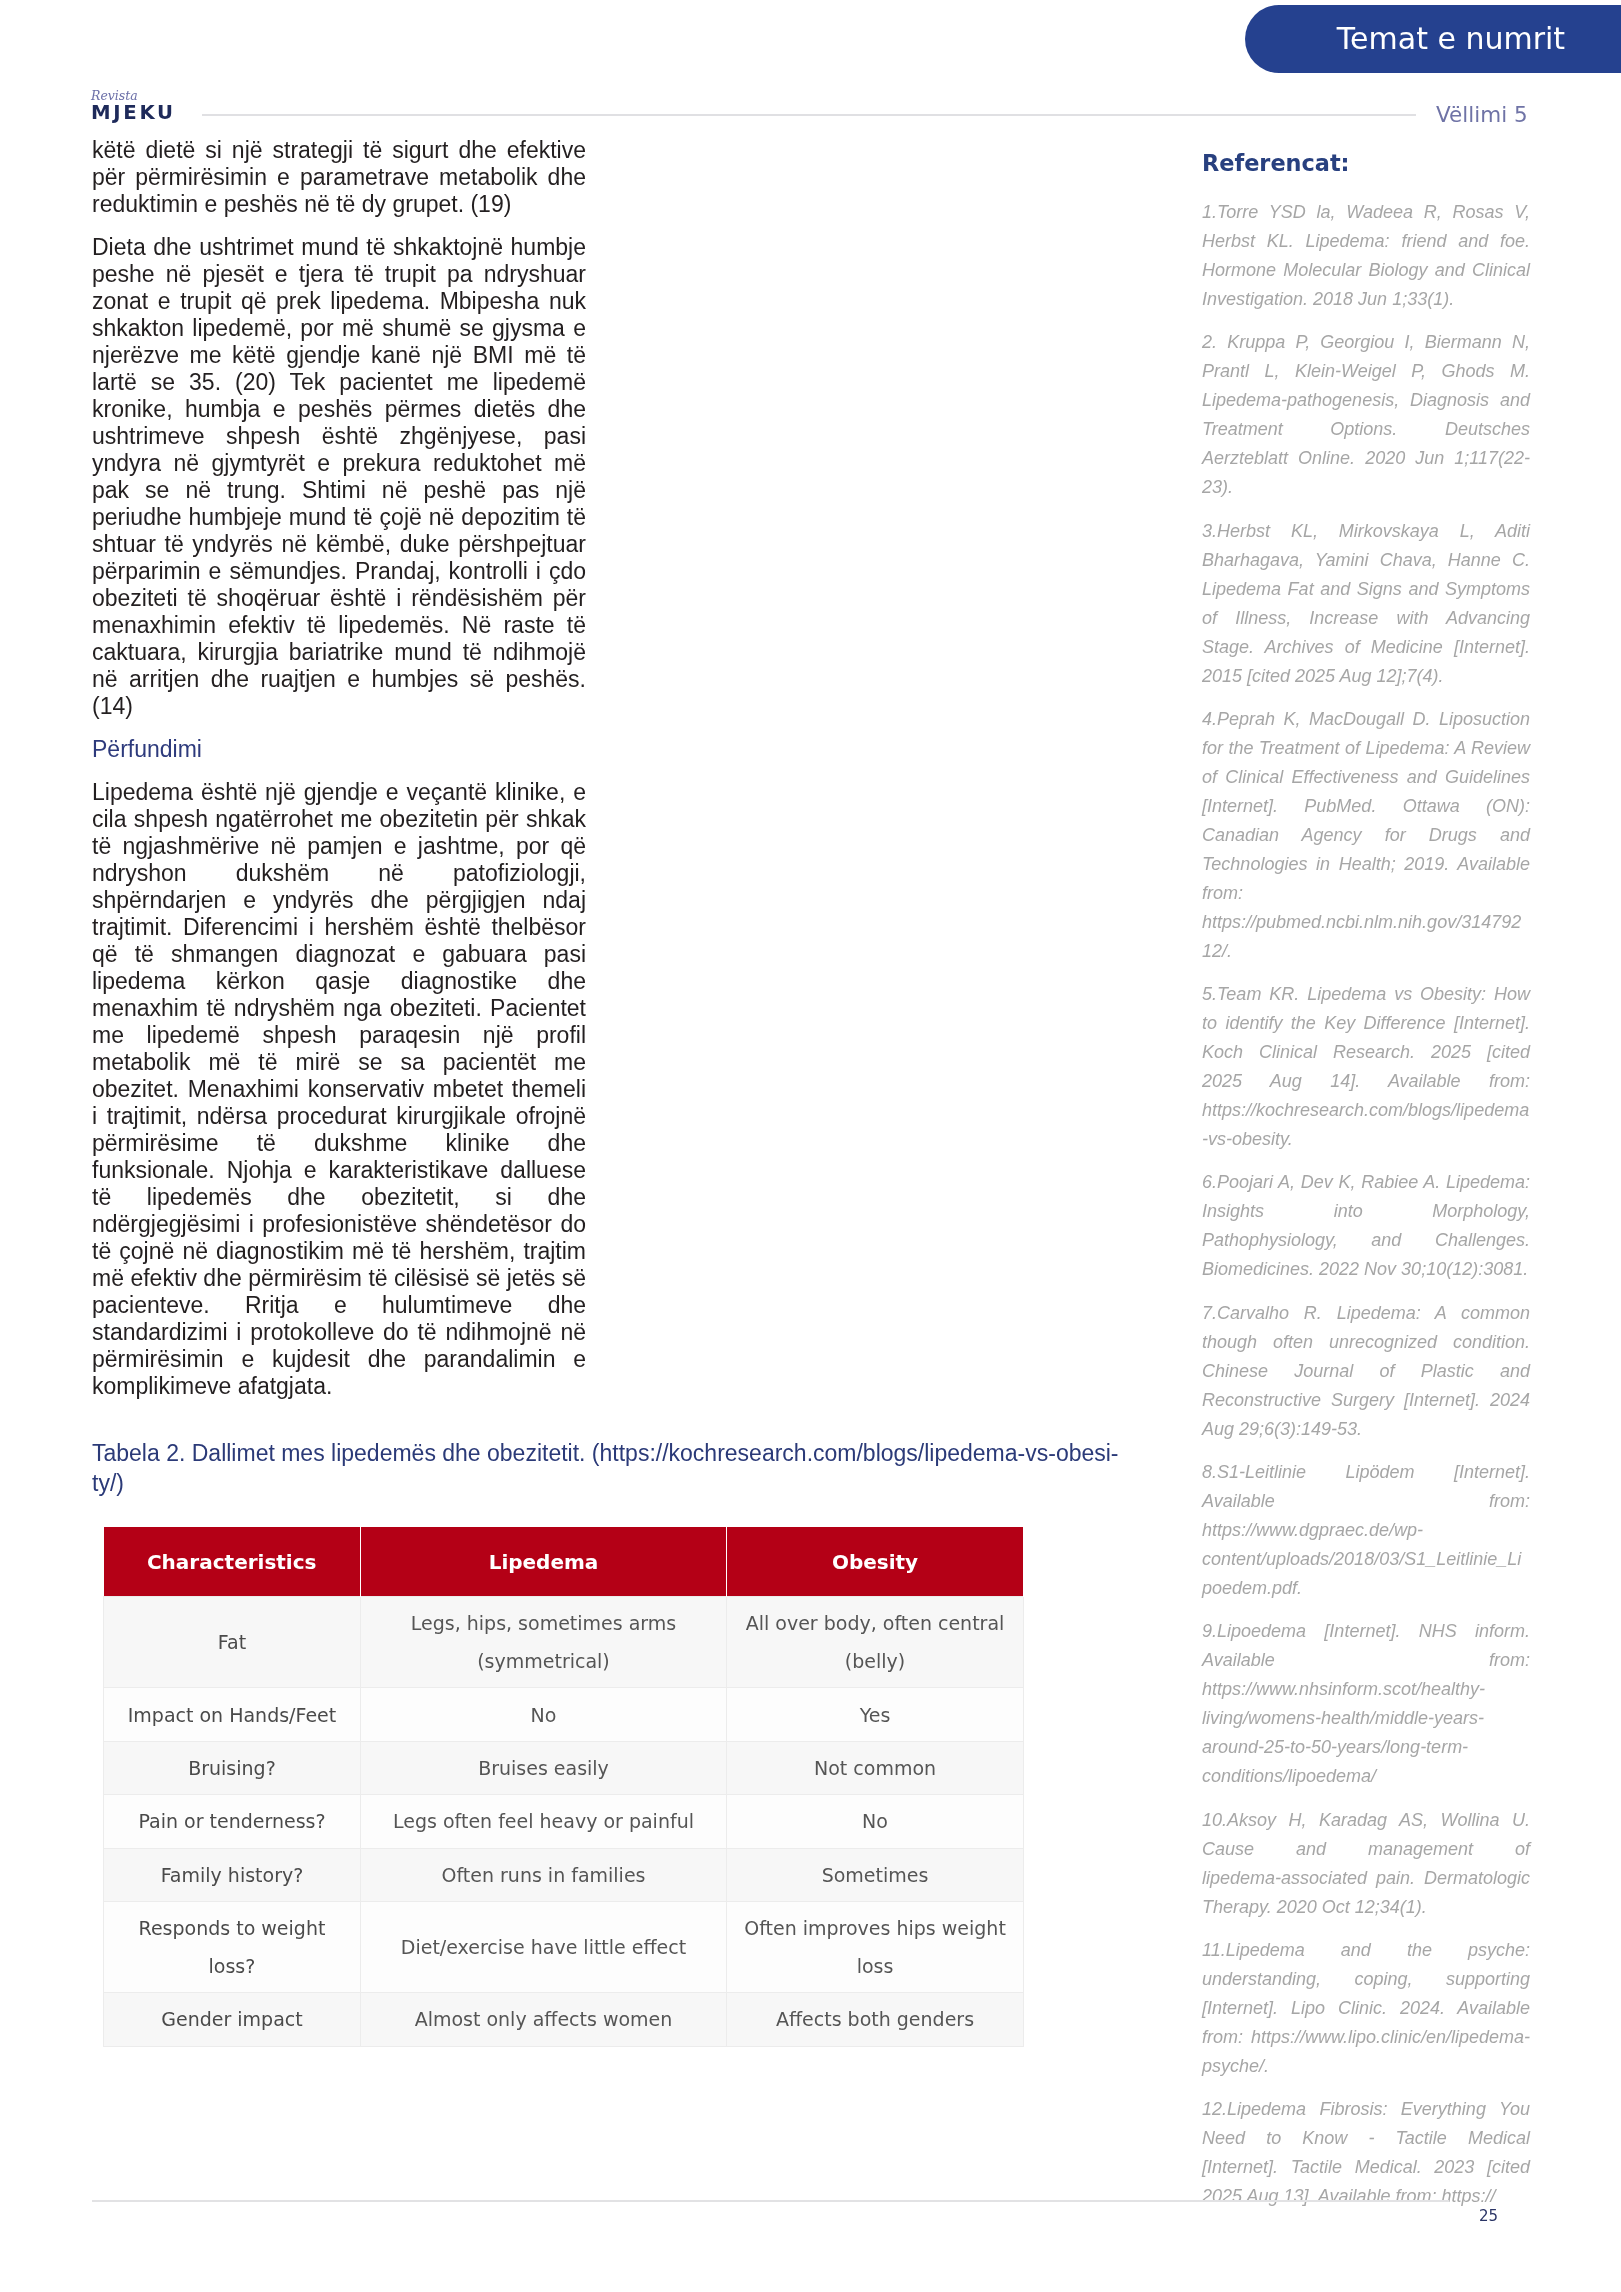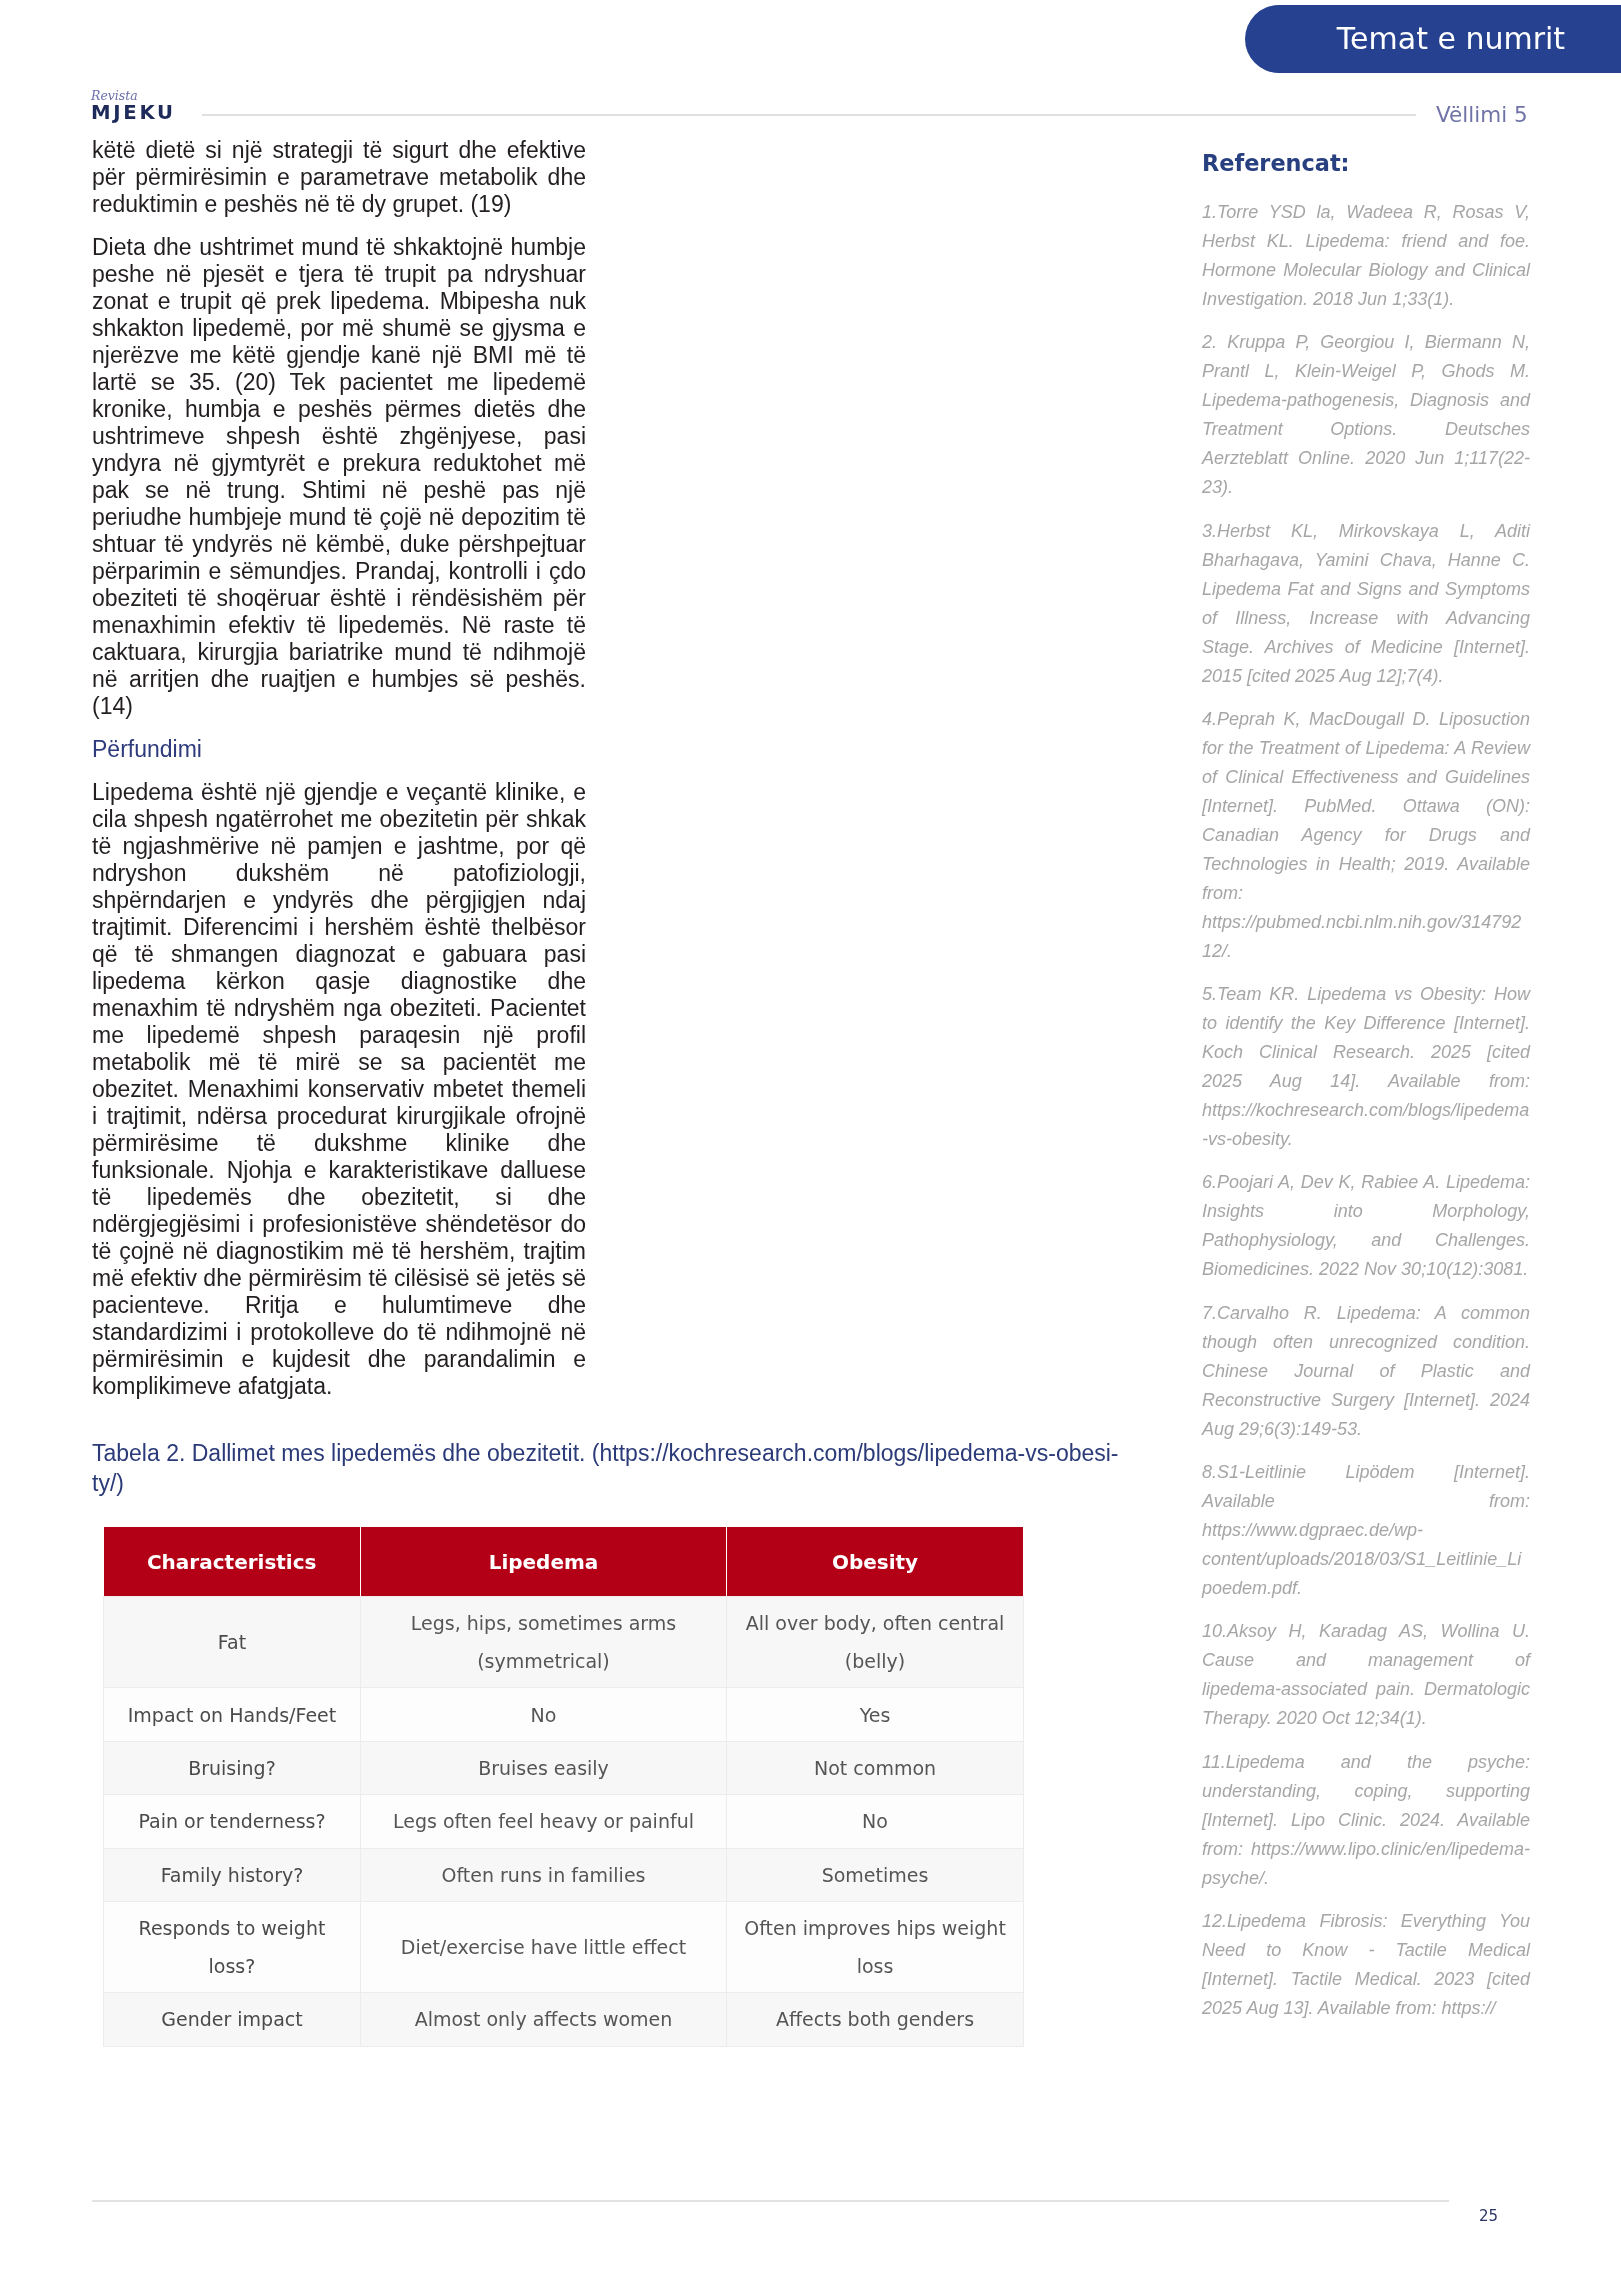--- a/index.html
+++ b/index.html
@@ -111,20 +111,21 @@
 <div class="refs">
   <h2>Referencat:</h2>
   <div class="ref">1.Torre YSD la, Wadeea R, Rosas V, Herbst KL. Lipedema: friend and foe. Hormone Molecular Biology and Clinical Investigation. 2018 Jun 1;33(1).</div>
   <div class="ref">2. Kruppa P, Georgiou I, Biermann N, Prantl L, Klein-Weigel P, Ghods M. Lipedema-pathogenesis, Diagnosis and Treatment Options. Deutsches Aerzteblatt Online. 2020 Jun 1;117(22-23).</div>
   <div class="ref">3.Herbst KL, Mirkovskaya L, Aditi Bharhagava, Yamini Chava, Hanne C. Lipedema Fat and Signs and Symptoms of Illness, Increase with Advancing Stage. Archives of Medicine [Internet]. 2015 [cited 2025 Aug 12];7(4).</div>
   <div class="ref">4.Peprah K, MacDougall D. Liposuction for the Treatment of Lipedema: A Review of Clinical Effectiveness and Guidelines [Internet]. PubMed. Ottawa (ON): Canadian Agency for Drugs and Technologies in Health; 2019. Available from: https://pubmed.ncbi.nlm.nih.gov/31479212/.</div>
   <div class="ref">5.Team KR. Lipedema vs Obesity: How to identify the Key Difference [Internet]. Koch Clinical Research. 2025 [cited 2025 Aug 14]. Available from: https://kochresearch.com/blogs/lipedema-vs-obesity.</div>
   <div class="ref">6.Poojari A, Dev K, Rabiee A. Lipedema: Insights into Morphology, Pathophysiology, and Challenges. Biomedicines. 2022 Nov 30;10(12):3081.</div>
   <div class="ref">7.Carvalho R. Lipedema: A common though often unrecognized condition. Chinese Journal of Plastic and Reconstructive Surgery [Internet]. 2024 Aug 29;6(3):149-53.</div>
   <div class="ref">8.S1-Leitlinie Lipödem [Internet]. Available from: https://www.dgpraec.de/wp-content/uploads/2018/03/S1_Leitlinie_Lipoedem.pdf.</div>
+  <div class="ref">9.Lipoedema [Internet]. NHS inform. Available from: https://www.nhsinform.scot/healthy-living/womens-health/middle-years-around-25-to-50-years/long-term-conditions/lipoedema/</div>
   <div class="ref">10.Aksoy H, Karadag AS, Wollina U. Cause and management of lipedema‑associated pain. Dermatologic Therapy. 2020 Oct 12;34(1).</div>
   <div class="ref">11.Lipedema and the psyche: understanding, coping, supporting [Internet]. Lipo Clinic. 2024. Available from: https://www.lipo.clinic/en/lipedema-psyche/.</div>
   <div class="ref">12.Lipedema Fibrosis: Everything You Need to Know - Tactile Medical [Internet]. Tactile Medical. 2023 [cited 2025 Aug 13]. Available from: https://</div>
 </div>
 
 <div class="footer-rule"></div>
 <div class="page-num">25</div>
 
 
 </body></html>

